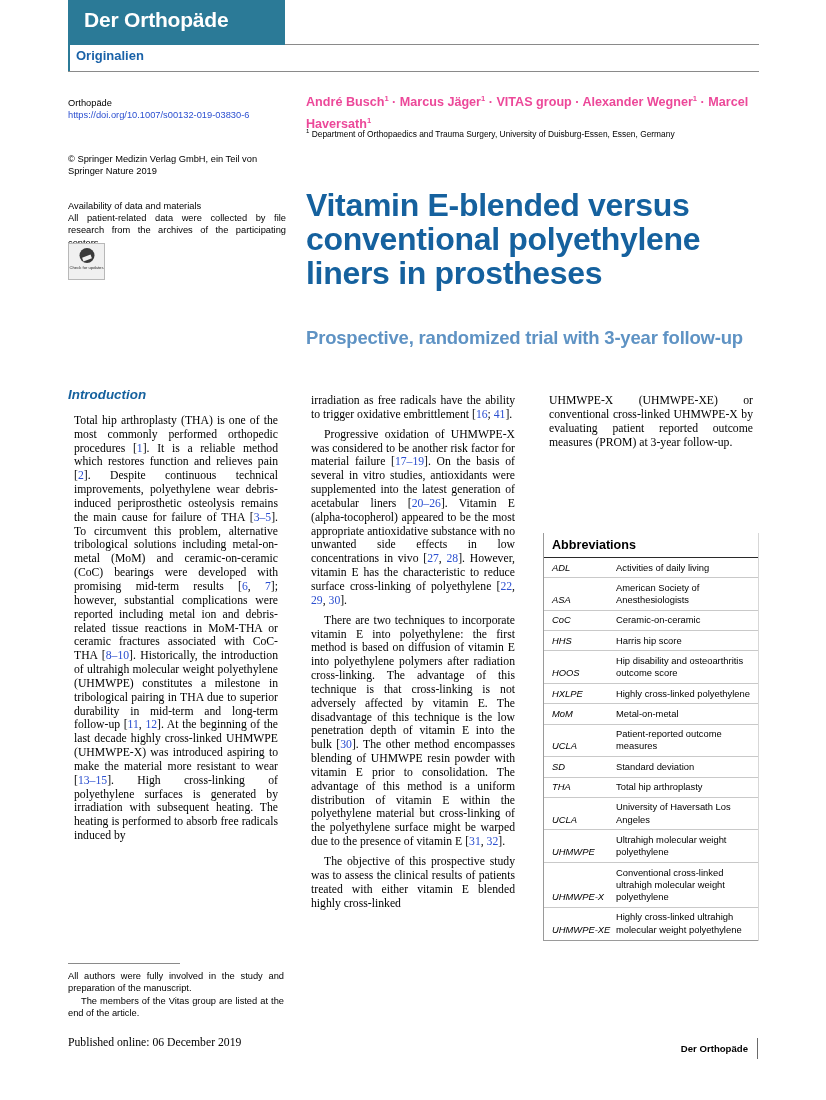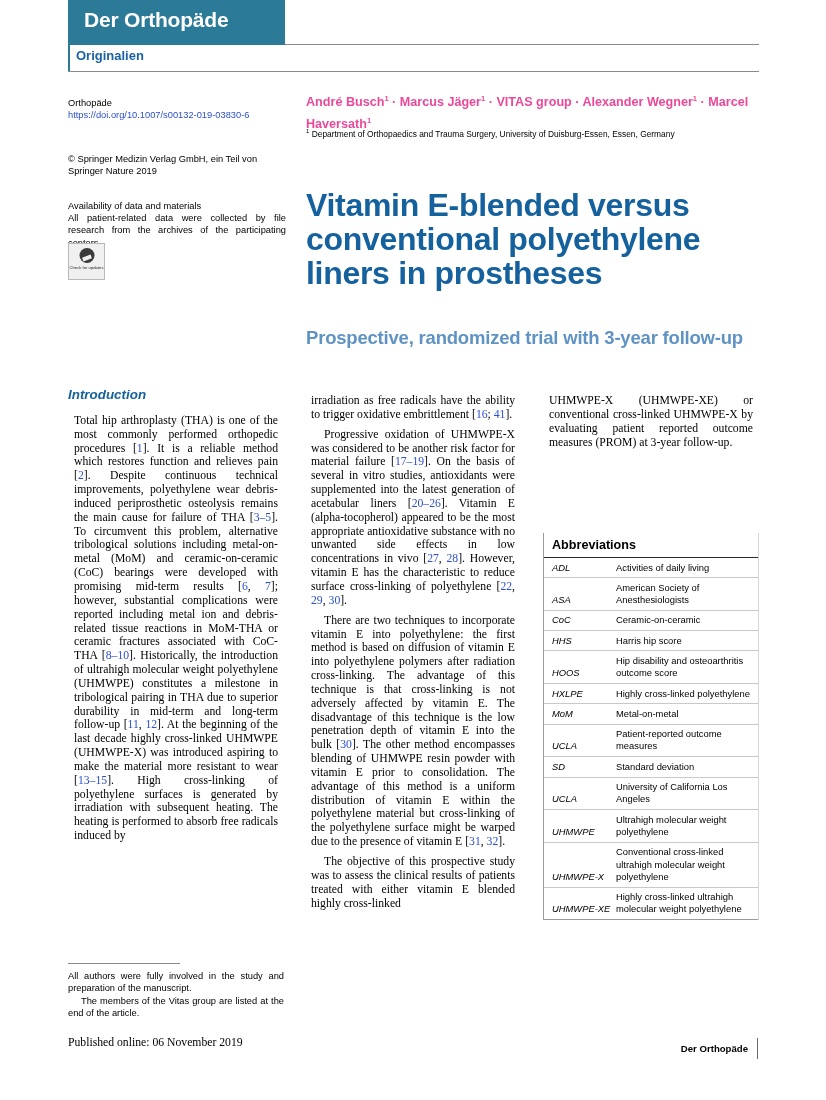--- a/index.html
+++ b/index.html
@@ -367,22 +367,26 @@
       </div>
       <div class="abbrev-row">
         <div class="abbrev-term">UCLA</div>
         <div class="abbrev-def">Patient-reported outcome measures</div>
       </div>
       <div class="abbrev-row">
         <div class="abbrev-term">SD</div>
         <div class="abbrev-def">Standard deviation</div>
       </div>
       <div class="abbrev-row">
+        <div class="abbrev-term">THA</div>
+        <div class="abbrev-def">Total hip arthroplasty</div>
+      </div>
+      <div class="abbrev-row">
         <div class="abbrev-term">UCLA</div>
-        <div class="abbrev-def">University of California Los Angeles</div>
+        <div class="abbrev-def">University of Haversath Los Angeles</div>
       </div>
       <div class="abbrev-row">
         <div class="abbrev-term">UHMWPE</div>
         <div class="abbrev-def">Ultrahigh molecular weight polyethylene</div>
       </div>
       <div class="abbrev-row">
         <div class="abbrev-term">UHMWPE-X</div>
         <div class="abbrev-def">Conventional cross-linked ultrahigh molecular weight polyethylene</div>
       </div>
       <div class="abbrev-row">
@@ -390,16 +394,16 @@
         <div class="abbrev-def">Highly cross-linked ultrahigh molecular weight polyethylene</div>
       </div>
     </div>
 </div>
 
 <div id="footnote-rule"></div>
 <div id="footnote">
   <div class="p1">All authors were fully involved in the study and preparation of the manuscript.</div>
   <div class="p2">The members of the Vitas group are listed at the end of the article.</div>
 </div>
-<div id="published">Published online: 06 November 2019</div>
+<div id="published">Published online: 06 December 2019</div>
 
 <div id="footer-journal">Der Orthopäde</div>
 <div id="footer-bar"></div>
 
 </body></html>

